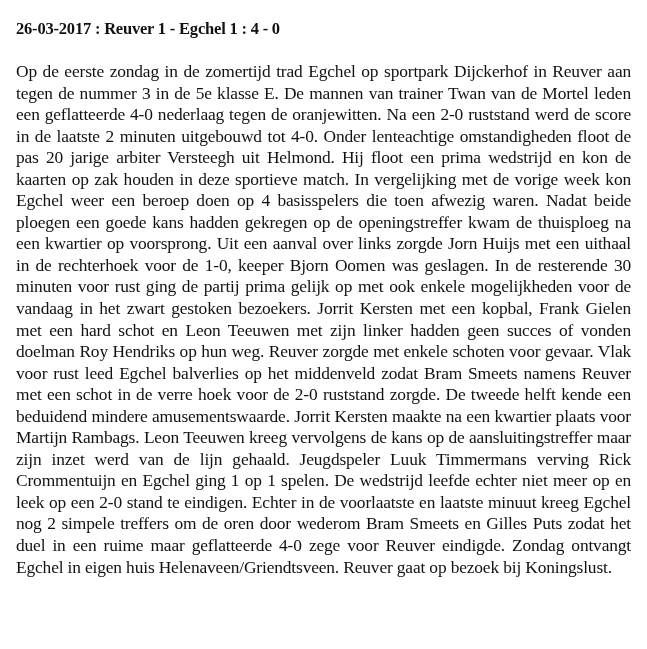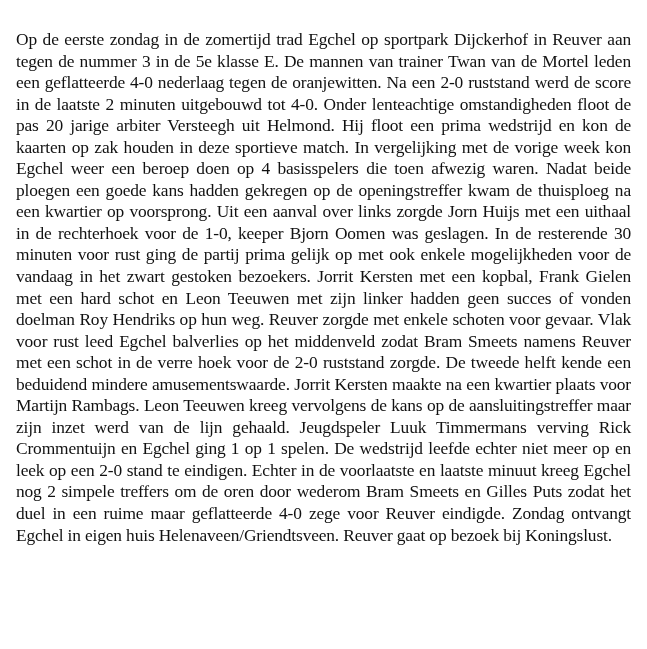--- a/index.html
+++ b/index.html
@@ -6,22 +6,23 @@
   body { width: 647px; height: 649px; overflow: hidden; position: relative; }
   .page {
     position: absolute; left: 16px; top: 16px; width: 615px;
     font-family: "Liberation Serif", serif; color: #111111;
   }
   .title {
     font-size: 16.5px; font-weight: bold; margin: 0; height: 26px; line-height: 26px;
     letter-spacing: -0.2px;
   }
   .body {
-    margin-top: 13px; font-size: 17.4px; line-height: 21.55px;
+    margin-top: 19px; font-size: 17.4px; line-height: 21.55px;
     text-align: justify; letter-spacing: -0.15px;
   }
 </style>
 </head>
 <body>
 
 <div class="page">
+  <h1 class="title">26-03-2017 : Reuver 1 - Egchel 1 : 4 - 0</h1>
   <p class="body">Op de eerste zondag in de zomertijd trad Egchel op sportpark Dijckerhof in Reuver aan tegen de nummer 3 in de 5e klasse E. De mannen van trainer Twan van de Mortel leden een  geflatteerde 4-0 nederlaag tegen de oranjewitten. Na een 2-0 ruststand werd de score in de laatste 2 minuten uitgebouwd tot 4-0. Onder lenteachtige omstandigheden floot de pas 20 jarige arbiter Versteegh uit Helmond. Hij floot een prima wedstrijd en kon de kaarten op zak houden in deze sportieve match. In vergelijking met de vorige week kon Egchel weer een beroep doen op 4 basisspelers die toen afwezig waren. Nadat beide ploegen een goede kans hadden gekregen op de openingstreffer kwam de thuisploeg na een kwartier op voorsprong. Uit een aanval over links zorgde Jorn Huijs met een uithaal in de rechterhoek voor de 1-0, keeper Bjorn Oomen was geslagen. In de resterende 30 minuten voor rust ging de partij prima gelijk op met ook enkele mogelijkheden voor de vandaag in het zwart gestoken bezoekers. Jorrit Kersten met een kopbal, Frank Gielen met een hard schot en Leon Teeuwen met zijn linker hadden geen succes of vonden doelman Roy Hendriks op hun weg. Reuver zorgde met enkele schoten voor gevaar. Vlak voor rust leed Egchel balverlies op het middenveld zodat Bram Smeets namens Reuver met een schot in de verre hoek voor de 2-0 ruststand zorgde. De tweede helft kende een beduidend mindere amusementswaarde. Jorrit Kersten maakte na een kwartier plaats voor Martijn Rambags. Leon Teeuwen kreeg vervolgens de kans op de aansluitingstreffer maar zijn inzet werd van de lijn gehaald. Jeugdspeler Luuk Timmermans verving Rick Crommentuijn en Egchel ging 1 op 1 spelen. De wedstrijd leefde echter niet meer op en leek op een 2-0 stand te eindigen. Echter in de voorlaatste en laatste minuut kreeg Egchel nog 2 simpele treffers om de oren door wederom Bram Smeets en Gilles Puts zodat het duel in een ruime maar geflatteerde 4-0 zege voor Reuver eindigde. Zondag ontvangt Egchel in eigen huis Helenaveen/Griendtsveen. Reuver gaat op bezoek bij Koningslust.</p>
 </div>
 
 </body></html>

